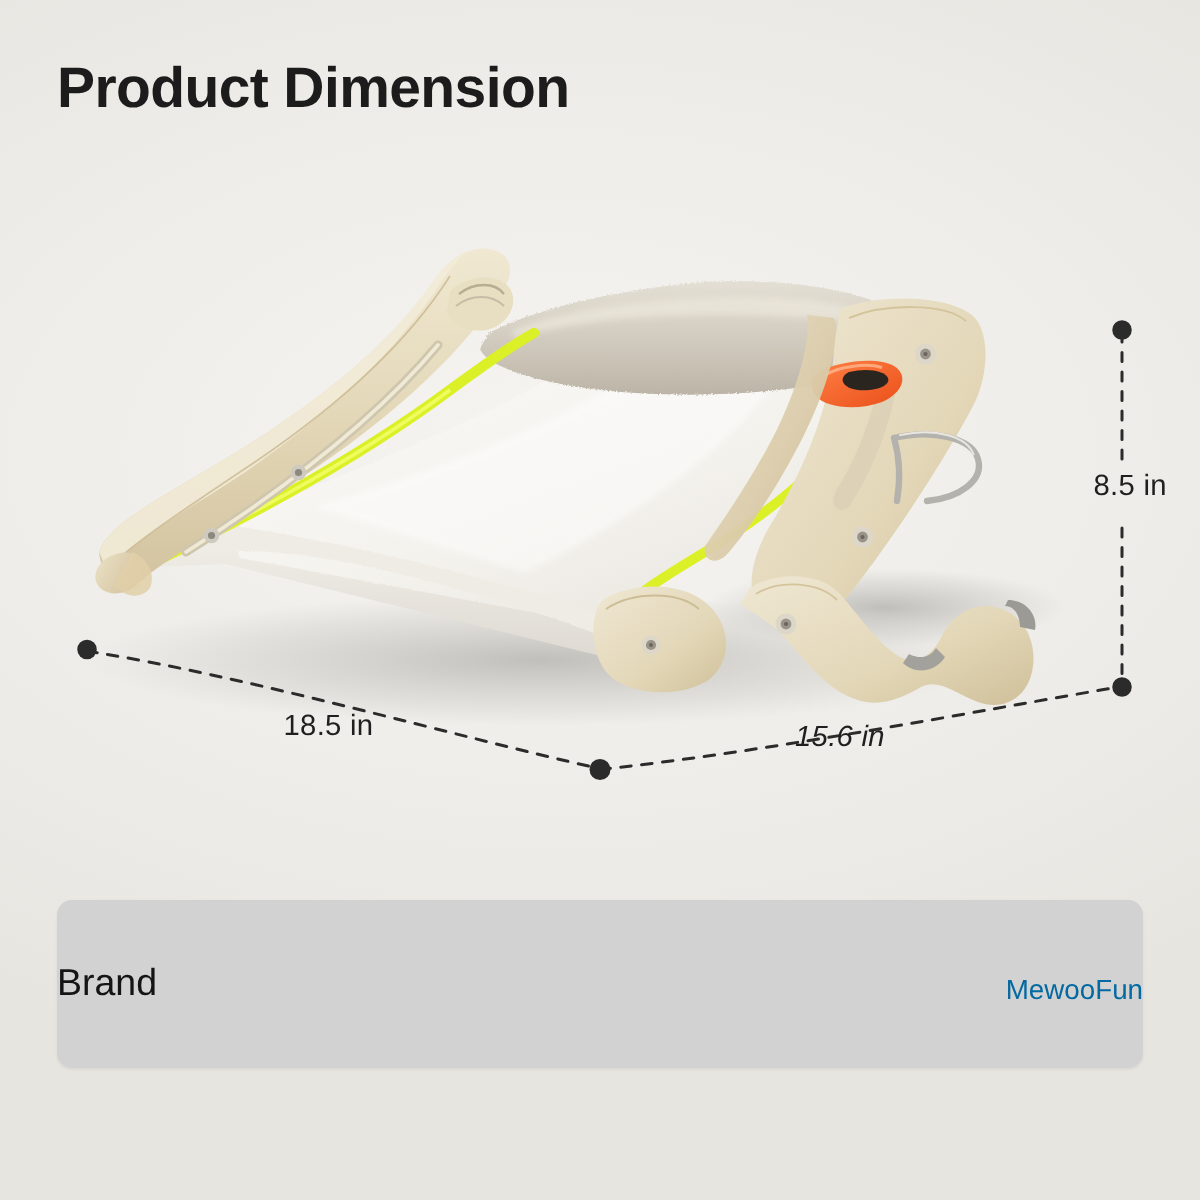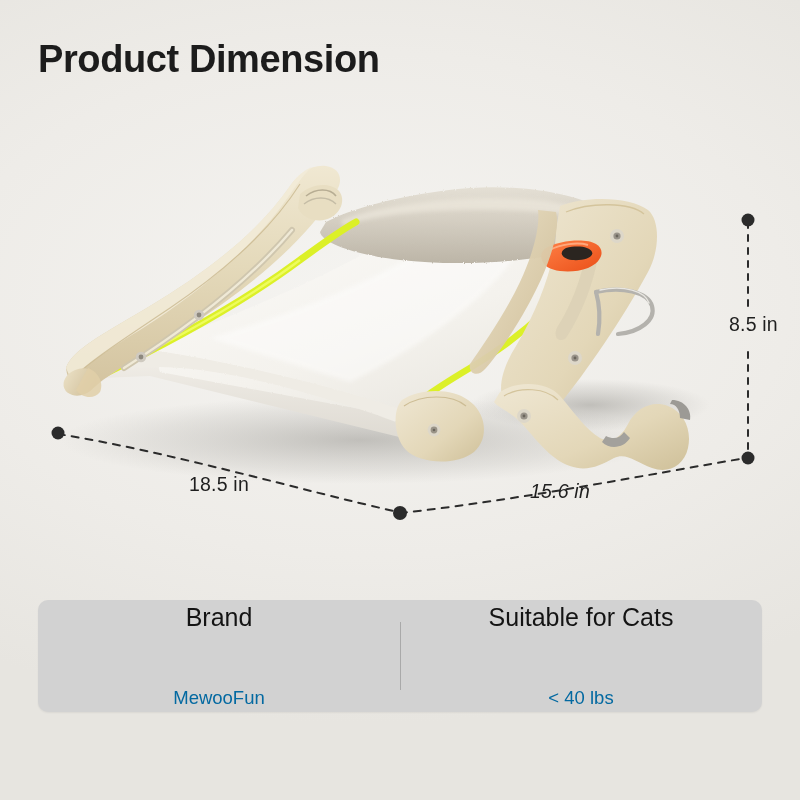--- a/index.html
+++ b/index.html
@@ -64,23 +64,23 @@
     height: 112px;
     background: #d2d2d2;
     border-radius: 10px;
     display: flex;
     align-items: center;
     box-shadow: 0 1px 2px rgba(0,0,0,0.06);
   }
   .info-col {
     flex: 1 1 0;
     display: flex;
-    flex-direction: column;
+    flex-direction: row;
     align-items: center;
-    justify-content: center;
+    justify-content: space-between;
     position: relative;
     height: 100%;
     gap: 48px;
   }
   .info-col + .info-col::before {
     content: "";
     position: absolute;
     left: 0;
     top: 22px;
     bottom: 22px;
@@ -346,19 +346,15 @@
     <div class="dim-label" id="label-width">18.5 in</div>
     <div class="dim-label" id="label-depth">15.6 in</div>
     <div class="dim-label" id="label-height">8.5 in</div>
   </div>
 
   <div id="infobar">
     <div class="info-col">
       <div class="info-title">Brand</div>
       <div class="info-value">MewooFun</div>
     </div>
-    <div class="info-col">
-      <div class="info-title">Suitable for Cats</div>
-      <div class="info-value">&lt; 40 lbs</div>
-    </div>
   </div>
 
 </div>
 
 </body></html>

